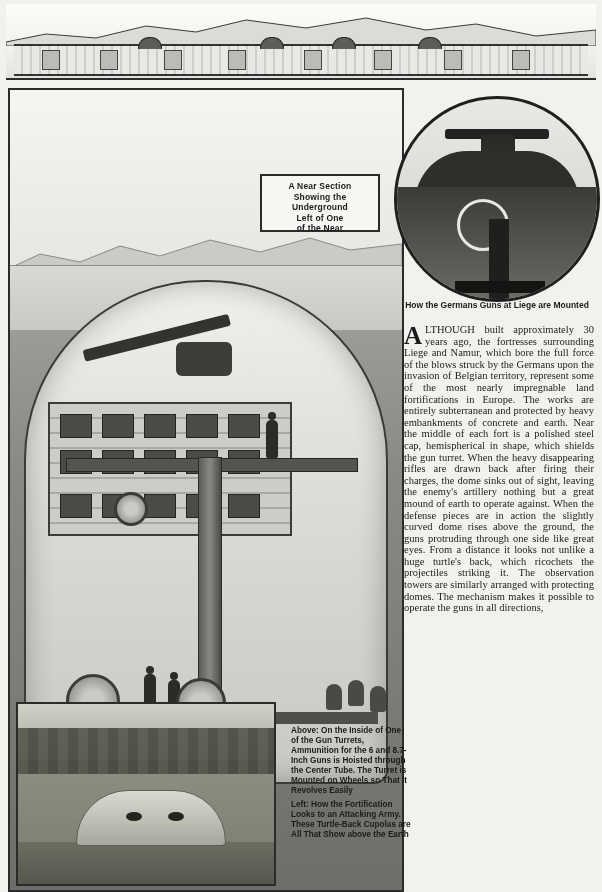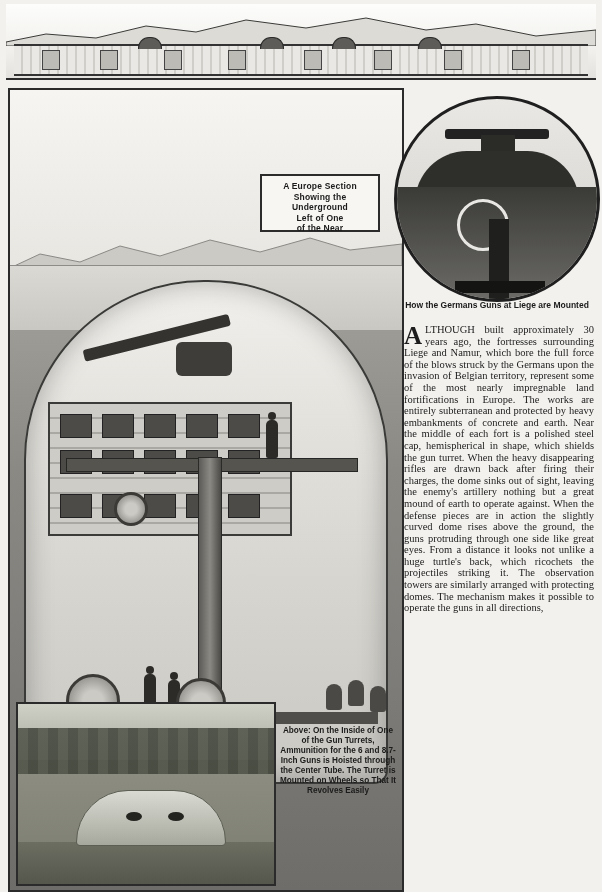--- a/index.html
+++ b/index.html
@@ -361,28 +361,28 @@
     background: #23241f;
   }
   .photo .ph-ground {
     position: absolute; left:0; right:0; bottom:0; height:42px;
     background: linear-gradient(#6d6e62, #55564c);
   }
 
   
   .cap-block {
     position: absolute;
-    left: 278px;
+    left: 291px;
     width: 120px;
     font-family: "Liberation Sans", sans-serif;
     font-size: 8.2px;
     line-height: 10px;
     font-weight: bold;
     color: #1b1b1b;
-    text-align: center;
+    text-align: left;
   }
   .cap-above { top: 726px; }
   .cap-left  { top: 800px; }
 </style>
 </head>
 <body>
 
 <div class="page">
 
   <div class="top-strip">
@@ -454,21 +454,21 @@
       <div class="wheel" style="left:40px; top:392px; width:48px; height:48px;"></div>
       <div class="wheel" style="left:150px; top:396px; width:44px; height:44px;"></div>
       <div class="wheel" style="left:88px; top:210px; width:28px; height:28px;"></div>
 
       <div class="shell" style="left:300px; top:402px;"></div>
       <div class="shell" style="left:322px; top:398px;"></div>
       <div class="shell" style="left:344px; top:404px;"></div>
     </div>
 
     <div class="caption-box">
-      <div>A Europe Section</div>
+      <div>A Near Section</div>
       <div>Showing the</div>
       <div>Underground</div>
       <div>Left of One</div>
       <div>of the Near</div>
     </div>
   </div>
 
   <div class="circle-inset">
     <div class="ci-gun"></div>
     <div class="ci-gun-base"></div>
@@ -487,14 +487,15 @@
   <div class="photo">
     <div class="ph-sky"></div>
     <div class="ph-trees"></div>
     <div class="ph-ground"></div>
     <div class="ph-cupola"></div>
     <div class="ph-eye" style="left:108px; top:108px;"></div>
     <div class="ph-eye" style="left:150px; top:108px;"></div>
   </div>
 
   <div class="cap-block cap-above">Above: On the Inside of One of the Gun Turrets, Ammunition for the 6 and 8.7-Inch Guns is Hoisted through the Center Tube. The Turret is Mounted on Wheels so That It Revolves Easily</div>
+  <div class="cap-block cap-left">Left: How the Fortification Looks to an Attacking Army. These Turtle-Back Cupolas are All That Show above the Earth</div>
 
 </div>
 
 </body></html>

